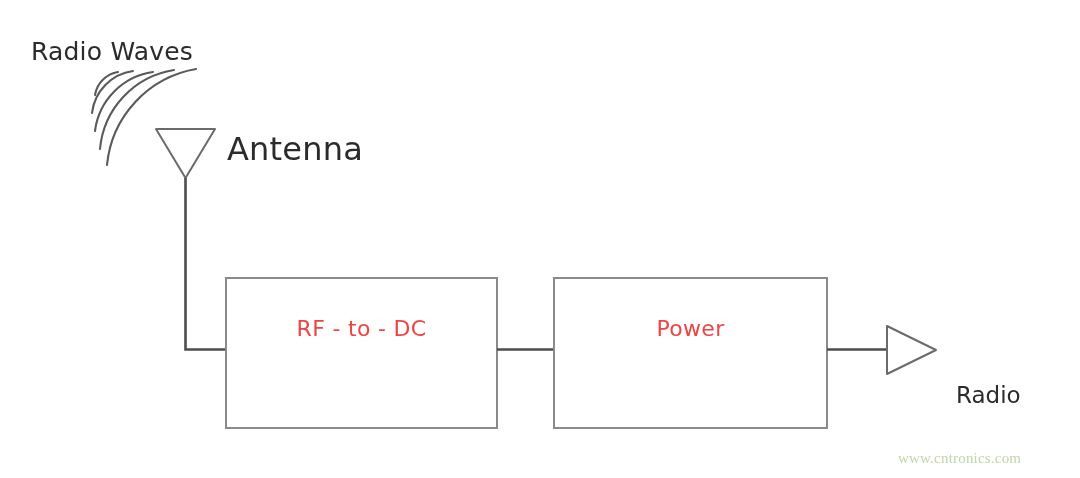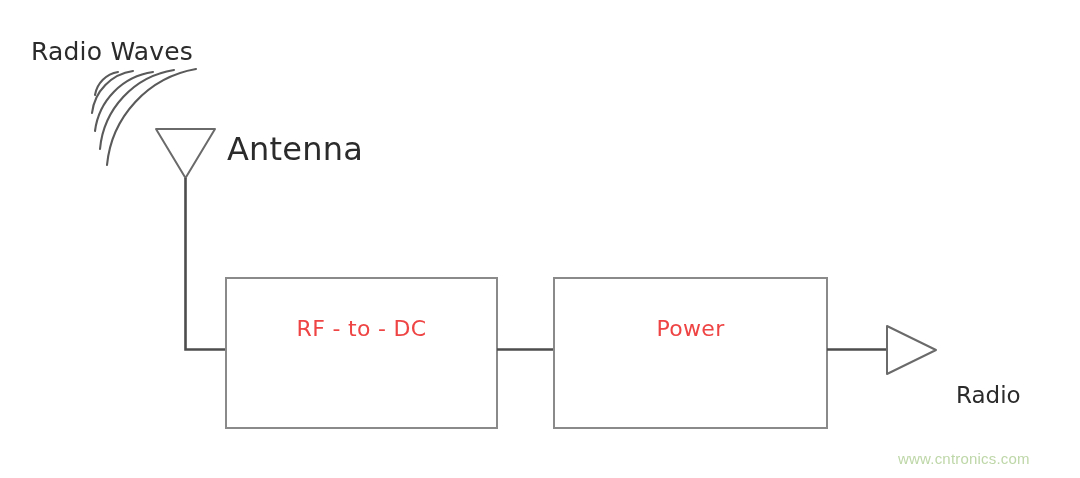--- a/index.html
+++ b/index.html
@@ -71,21 +71,21 @@
     text-align: left;
     line-height: 1.42;
   }
   #watermark {
     position: absolute;
     left: 898px;
     top: 450px;
     font-size: 15px;
     color: #bed7a8;
     letter-spacing: 0.2px;
-    font-family: Liberation Sans, sans-serif;
+    font-family: Liberation Serif, serif;
   }
 </style>
 </head>
 <body>
 
 <div id="diagram-root">
 
   <svg id="diagram-svg" viewBox="0 0 1080 478" xmlns="http://www.w3.org/2000/svg">
 
     <g fill="none" stroke="#5a5a5a" stroke-width="2.1" stroke-linecap="round">

